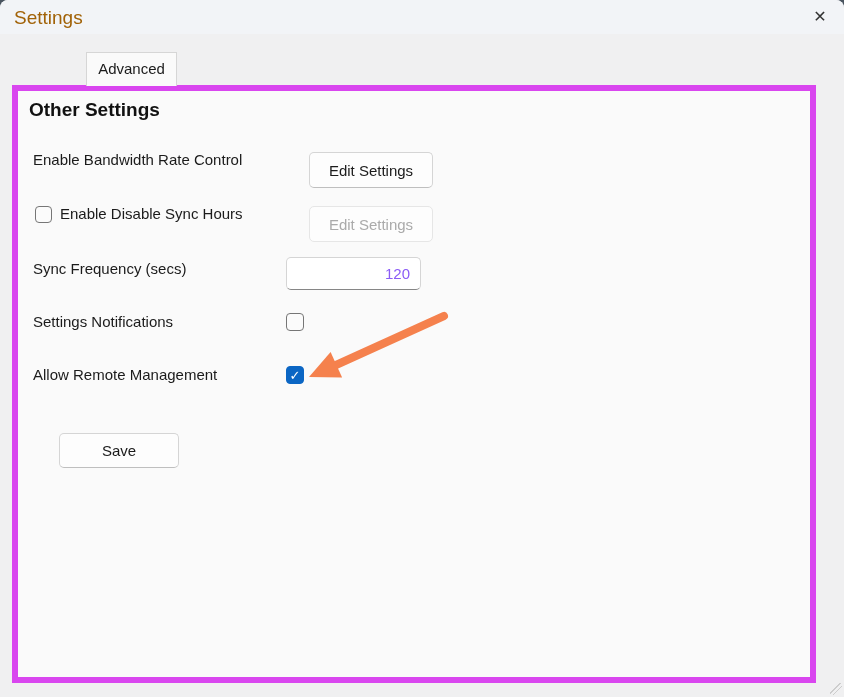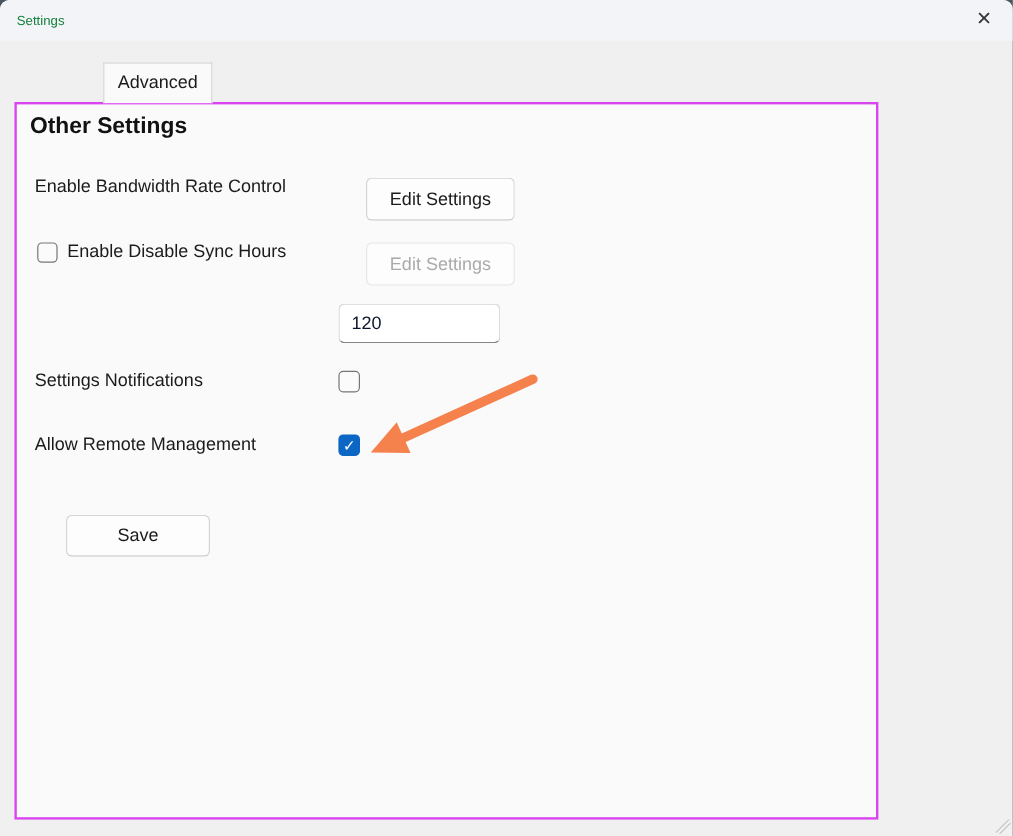--- a/index.html
+++ b/index.html
@@ -15,21 +15,21 @@
     background:#f0f0f1;
     border-radius:8px 8px 0 0;
     overflow:hidden;
   }
   .titlebar{
     position:absolute;left:0;top:0;width:844px;height:34px;
     background:#f2f4f7;
   }
   .title{
     position:absolute;left:14px;top:0;height:34px;line-height:36px;
-    font-size:11px;color:#15803d;
+    font-size:19px;color:#a16207;
   }
   .close-btn{
     position:absolute;right:6px;top:2px;width:36px;height:30px;
     background:transparent;border:none;cursor:pointer;
     font-size:16px;color:#333;line-height:30px;text-align:center;
     font-family:"Liberation Sans", sans-serif;padding:0;
   }
   .tab{
     position:absolute;
     box-sizing:border-box;
@@ -46,24 +46,24 @@
     z-index:1;
     margin-top:42px;
   }
   .tab-advanced{
     left:86px;top:52px;width:91px;height:34px;
     background:#fafafa;
     line-height:32px;
     z-index:3;
   }
   .panel{
-    position:absolute;left:12px;top:85px;width:720px;height:598px;
+    position:absolute;left:12px;top:85px;width:804px;height:598px;
     box-sizing:border-box;
     background:#fafafa;
-    border:2px solid #d946ef;
+    border:6px solid #d946ef;
     z-index:2;
   }
   .heading{
     position:absolute;left:11px;top:8px;
     font-size:19px;font-weight:700;color:#111;
   }
   .field-label{
     position:absolute;
     font-size:15px;color:#1b1b1b;white-space:nowrap;
   }
@@ -88,22 +88,23 @@
   }
   .text-input{
     position:absolute;
     box-sizing:border-box;
     width:135px;height:33px;
     background:#ffffff;
     border:1px solid #d5d5d5;
     border-bottom:1.5px solid #868686;
     border-radius:5px;
     padding:14px 10px;
-    font-size:15px;color:#0f172a;
+    font-size:15px;color:#8b5cf6;
     font-family:"Liberation Sans", sans-serif;
+    text-align:right;
   }
   .checkbox{
     position:absolute;
     box-sizing:border-box;
     width:18px;height:18px;
     border:1px solid #767676;
     border-radius:4px;
     background:#fbfbfb;
     cursor:pointer;
   }
@@ -161,20 +162,21 @@
 
     <div class="heading">Other Settings</div>
 
     <span class="field-label" style="left:15px;top:60px;">Enable Bandwidth Rate Control</span>
     <button class="btn" style="left:269px;top:61px;">Edit Settings</button>
 
     <span class="inline-checkbox" style="left:17px;top:115px;"></span>
     <span class="field-label" style="left:42px;top:114px;">Enable Disable Sync Hours</span>
     <button class="btn" style="left:269px;top:115px;" disabled="">Edit Settings</button>
 
+    <span class="field-label" style="left:15px;top:169px;">Sync Frequency (secs)</span>
     <input class="text-input" style="left: 268px; top: 166px;" type="text" value="120">
 
     <span class="field-label" style="left:15px;top:222px;">Settings Notifications</span>
     <span class="checkbox" style="left:268px;top:222px;"></span>
 
     <span class="field-label" style="left:15px;top:275px;">Allow Remote Management</span>
     <span class="checkbox checked" style="left:268px;top:275px;">
       <span>✓</span>
     </span>
 

